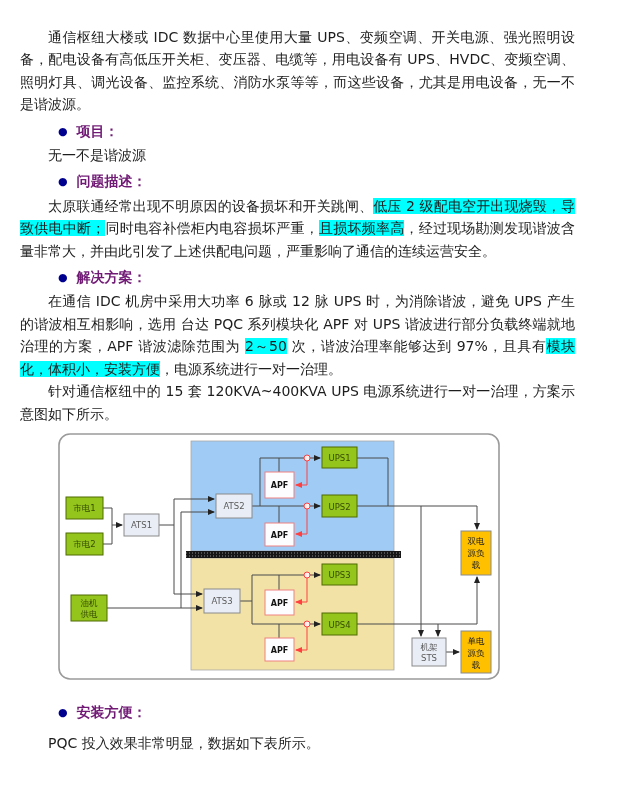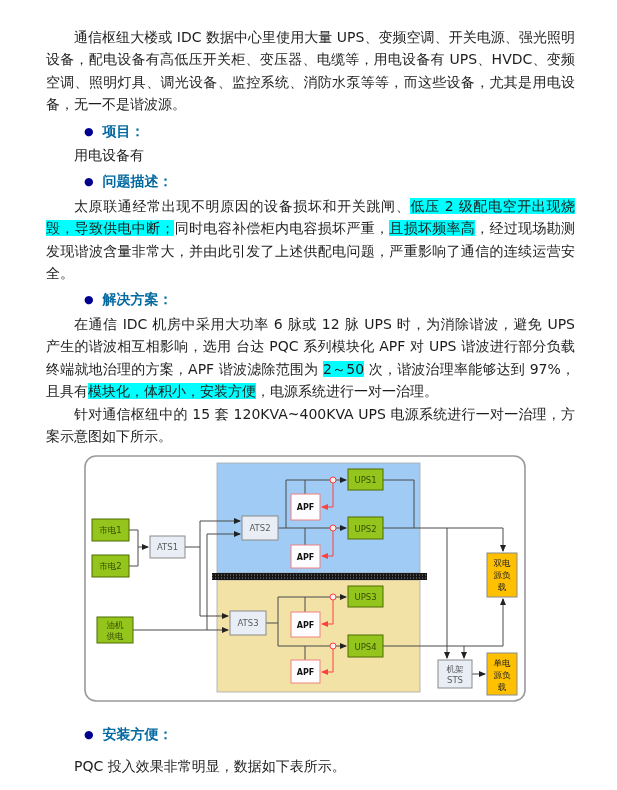--- a/index.html
+++ b/index.html
@@ -3,36 +3,36 @@
 <meta charset="utf-8">
 <style>
   * { margin:0; padding:0; box-sizing:border-box; }
   html,body { background:#ffffff; }
   body {
     width:617px; height:790px;
     font-family:"DejaVu Sans","Liberation Sans",sans-serif;
     color:#1d1d1d;
     overflow:hidden;
   }
-  .doc { padding:26px 42px 0 46px; }
+  .doc { padding:26px 42px 0 20px; }
   p.para {
     font-size:14px; line-height:22.4px;
     text-align:justify; text-indent:2em;
     color:#1d1d1d;
   }
   .hl { background:#00ffff; }
   .bullet-row {
     display:flex; align-items:baseline;
     margin:4px 0 0 38px; line-height:22.4px;
   }
   .bullet-dot {
     color:#00008f; font-size:11px; margin-right:9px;
     position:relative; top:-1px;
   }
-  .bullet-label { color:#0369a1; font-weight:bold; font-size:14px; }
+  .bullet-label { color:#701a75; font-weight:bold; font-size:14px; }
   .one-line { text-indent:2em; }
   .diagram-wrap { margin:8px 0 0 38px; }
   .effect-row { margin-top:16px; }
   .effect-text { margin-top:7px; }
   svg .wire { stroke:#4a4a4a; stroke-width:1; fill:none; }
   svg .rwire { stroke:#ff4040; stroke-width:1; fill:none; }
   svg text { font-family:"DejaVu Sans","Liberation Sans",sans-serif; }
   svg .node-label { font-size:8.5px; fill:#374d00; }
   svg .ats-label  { font-size:8.5px; fill:#5a5a5a; }
   svg .apf-label  { font-size:8px; font-weight:bold; fill:#111; }
@@ -42,21 +42,21 @@
 <body>
 
 <div class="doc">
 
   <p class="para">通信枢纽大楼或 IDC 数据中心里使用大量 UPS、变频空调、开关电源、强光照明设备，配电设备有高低压开关柜、变压器、电缆等，用电设备有 UPS、HVDC、变频空调、照明灯具、调光设备、监控系统、消防水泵等等，而这些设备，尤其是用电设备，无一不是谐波源。</p>
 
   <div class="bullet-row">
     <span class="bullet-dot">●</span>
     <span class="bullet-label">项目：</span>
   </div>
-  <p class="para one-line">用电设备有</p>
+  <p class="para one-line">无一不是谐波源</p>
 
   <div class="bullet-row">
     <span class="bullet-dot">●</span>
     <span class="bullet-label">问题描述：</span>
   </div>
   <p class="para"><span>太原联通经常出现不明原因的设备损坏和开关跳闸、</span><span class="hl">低压 2 级配电空开出现烧毁，导致供电中断；</span><span>同时电容补偿柜内电容损坏严重，</span><span class="hl">且损坏频率高</span><span>，经过现场勘测发现谐波含量非常大，并由此引发了上述供配电问题，严重影响了通信的连续运营安全。</span></p>
 
   <div class="bullet-row">
     <span class="bullet-dot">●</span>
     <span class="bullet-label">解决方案：</span>

